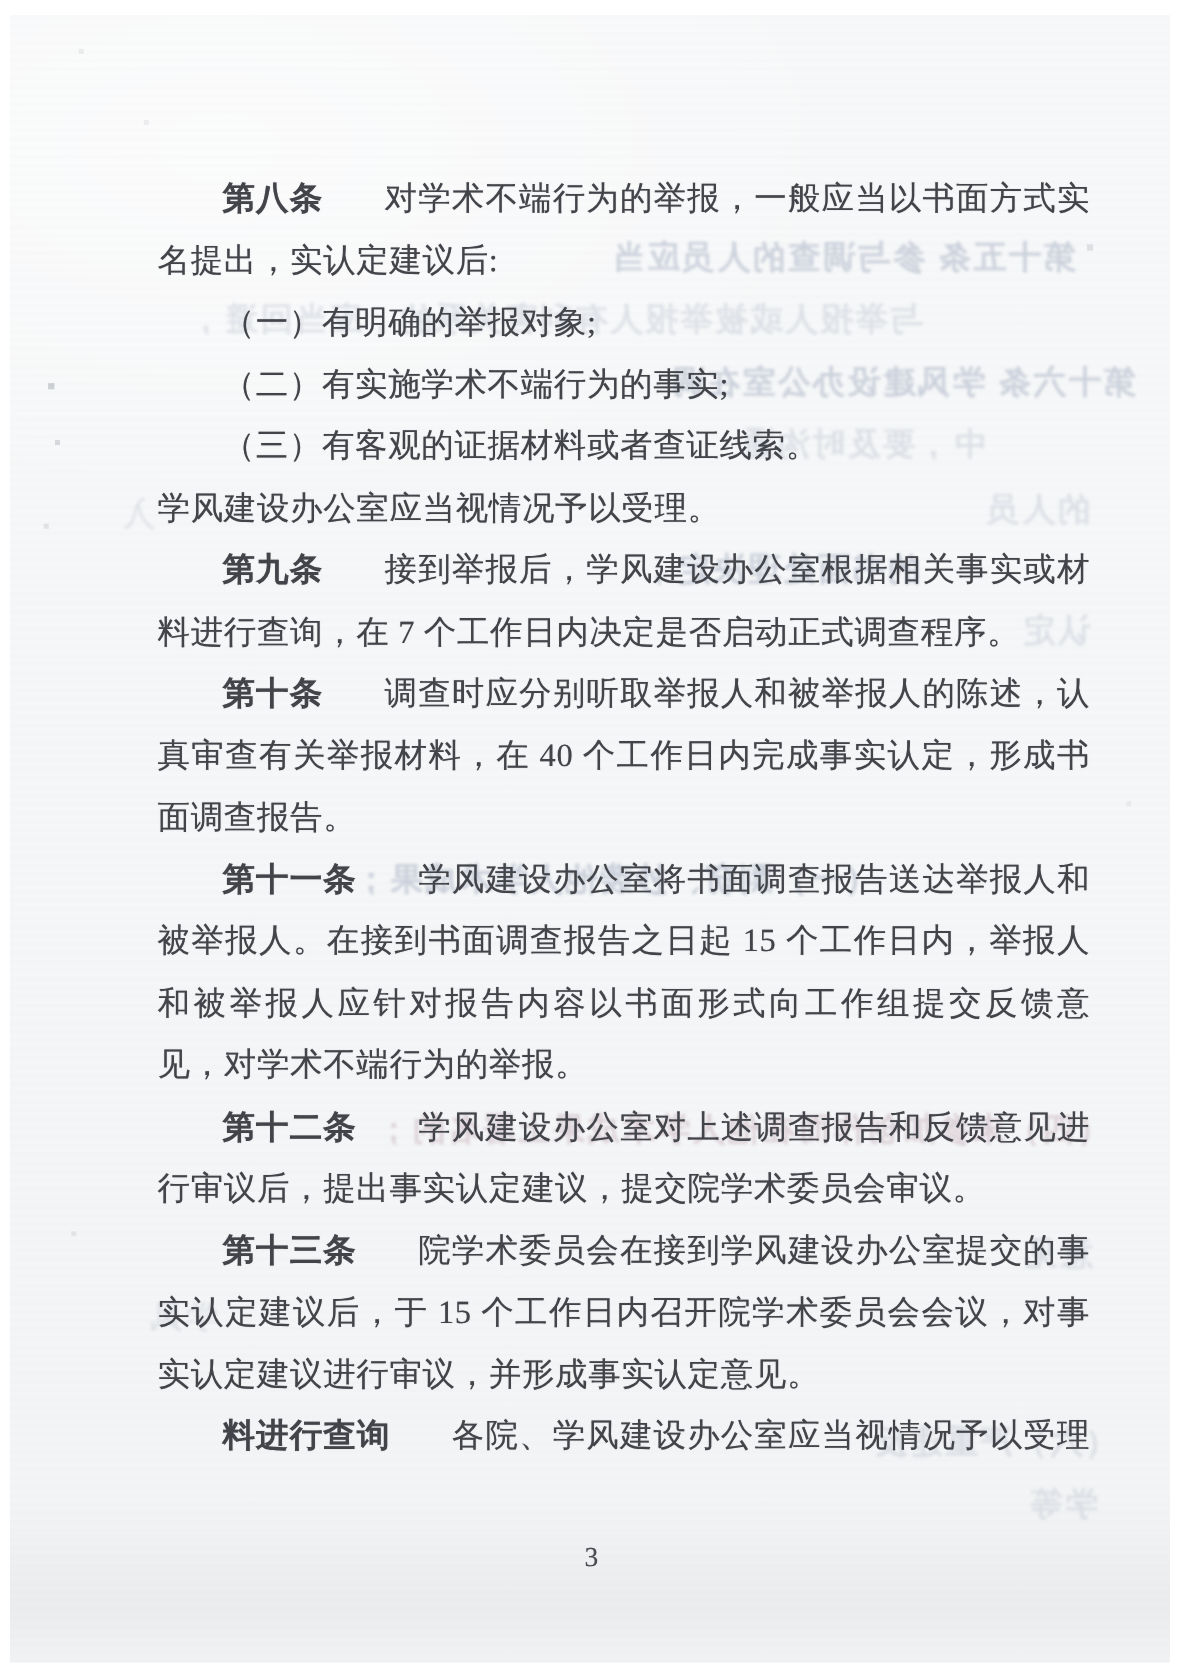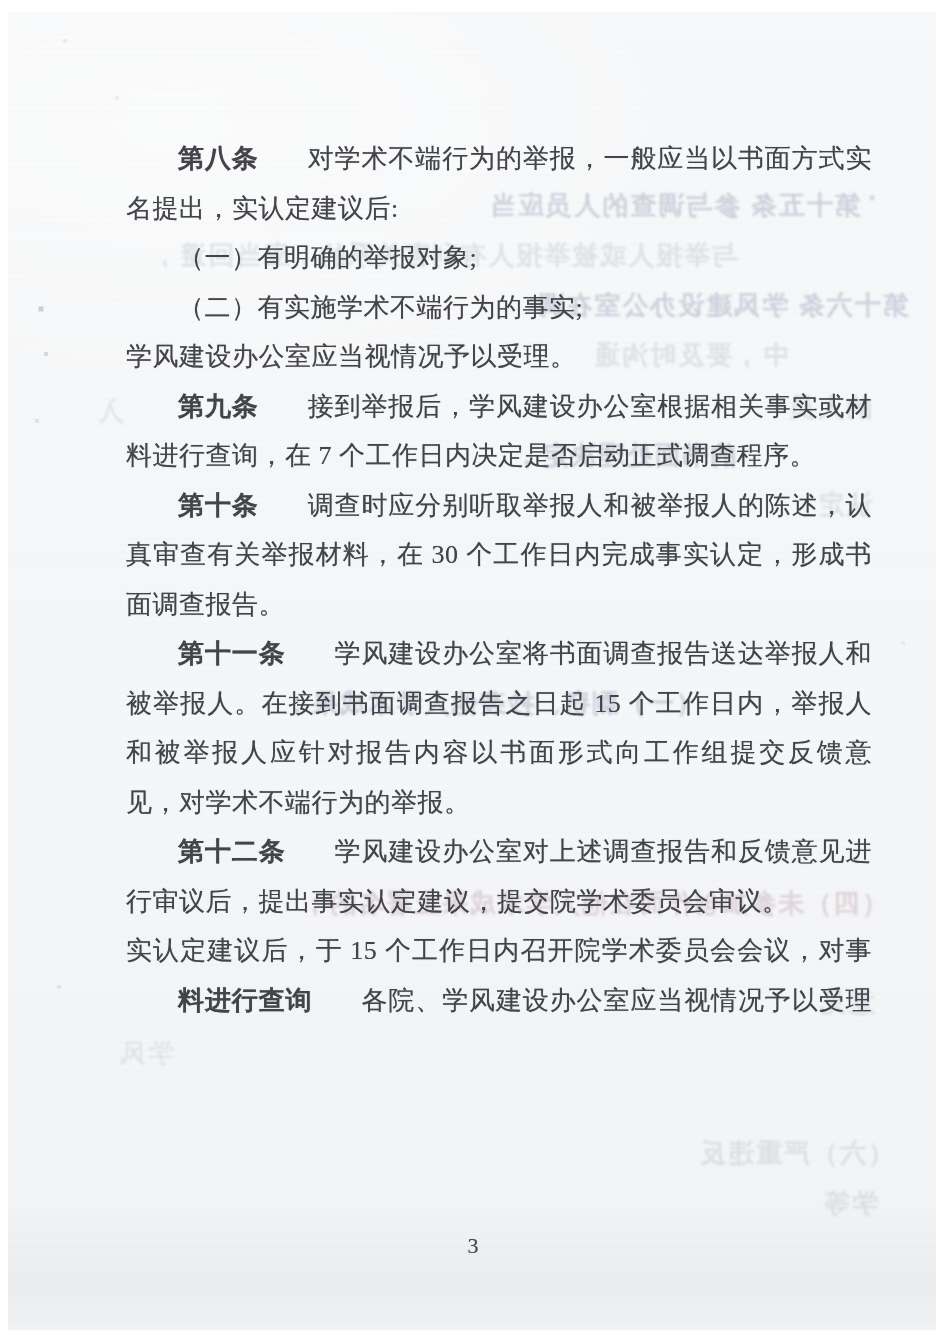--- a/index.html
+++ b/index.html
@@ -96,29 +96,32 @@
   <div class="bleed b11 light">学风</div>
   <div class="bleed b12 light">（六）严重违反</div>
   <div class="bleed b13 light">学等</div>
 </div>
 
 <div class="content">
   <div class="line ind fill"><span class="num">第八条</span><span>对学术不端行为的举报，一般应当以书面方式实</span></div>
   <div class="line"><span>名提出，实认定建议后:</span></div>
   <div class="line ind"><span>（一）有明确的举报对象;</span></div>
   <div class="line ind"><span>（二）有实施学术不端行为的事实;</span></div>
+  <div class="line ind"><span>（三）有客观的证据材料或者查证线索。</span></div>
   <div class="line"><span>学风建设办公室应当视情况予以受理。</span></div>
   <div class="line ind fill"><span class="num">第九条</span><span>接到举报后，学风建设办公室根据相关事实或材</span></div>
   <div class="line"><span>料进行查询，在 7 个工作日内决定是否启动正式调查程序。</span></div>
   <div class="line ind fill"><span class="num">第十条</span><span>调查时应分别听取举报人和被举报人的陈述，认</span></div>
-  <div class="line fill"><span>真审查有关举报材料，在 30 个工作日内完成事实认定，形成书</span></div>
+  <div class="line fill"><span>真审查有关举报材料，在 40 个工作日内完成事实认定，形成书</span></div>
   <div class="line"><span>面调查报告。</span></div>
   <div class="line ind fill"><span class="num">第十一条</span><span>学风建设办公室将书面调查报告送达举报人和</span></div>
   <div class="line fill"><span>被举报人。在接到书面调查报告之日起 15 个工作日内，举报人</span></div>
   <div class="line fill"><span>和被举报人应针对报告内容以书面形式向工作组提交反馈意</span></div>
   <div class="line"><span>见，对学术不端行为的举报。</span></div>
   <div class="line ind fill"><span class="num">第十二条</span><span>学风建设办公室对上述调查报告和反馈意见进</span></div>
   <div class="line"><span>行审议后，提出事实认定建议，提交院学术委员会审议。</span></div>
+  <div class="line ind fill"><span class="num">第十三条</span><span>院学术委员会在接到学风建设办公室提交的事</span></div>
   <div class="line fill"><span>实认定建议后，于 15 个工作日内召开院学术委员会会议，对事</span></div>
+  <div class="line"><span>实认定建议进行审议，并形成事实认定意见。</span></div>
   <div class="line ind fill"><span class="num">料进行查询</span><span>各院、学风建设办公室应当视情况予以受理</span></div>
 </div>
 
 <div class="page-num">3</div>
 
 </body></html>

